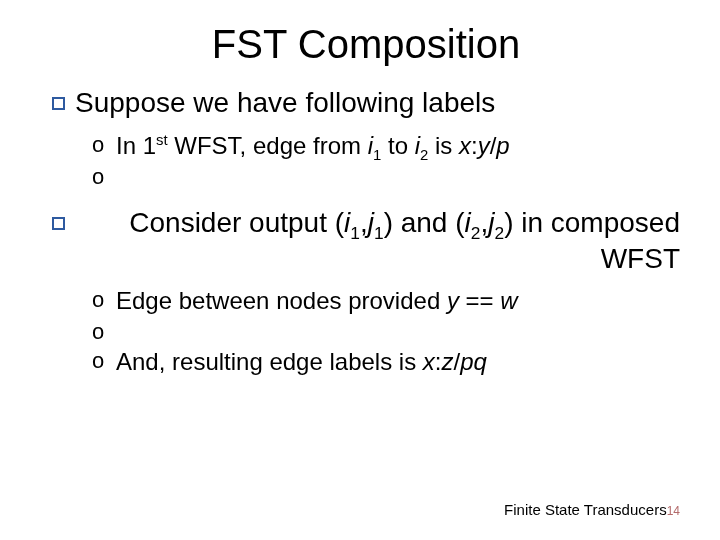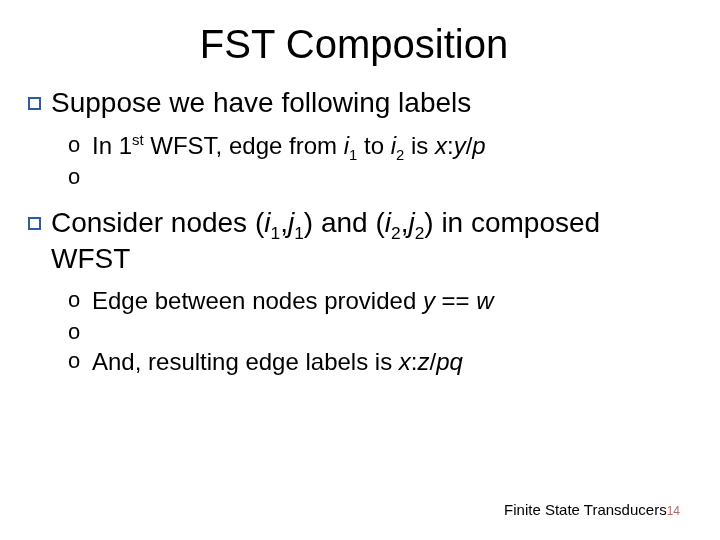--- a/index.html
+++ b/index.html
@@ -9,21 +9,21 @@
     height: 540px;
     background: #fff;
     font-family: "Comic Sans MS", "Comic Sans", cursive, sans-serif;
     color: #000;
     overflow: hidden;
   }
   .slide {
     box-sizing: border-box;
     width: 720px;
     height: 540px;
-    padding: 18px 40px 20px 28px;
+    padding: 18px 40px 20px 52px;
     position: relative;
   }
   .title {
     font-size: 40px;
     text-align: center;
     margin: 4px 0 18px 0;
     font-weight: normal;
   }
   .top-bullets {
     margin: 0 0 10px 0;
@@ -34,20 +34,21 @@
     padding: 0;
   }
   .row {
     display: flex;
     align-items: flex-start;
     line-height: 1.28;
   }
   .top-row {
     font-size: 28px;
     margin: 6px 0 2px 0;
+    text-align: right;
   }
   .sub-row {
     font-size: 24px;
     margin: 1px 0 1px 40px;
   }
   .square {
     display: inline-block;
     width: 13px;
     height: 13px;
     border: 2px solid #2e5aa0;
@@ -114,21 +115,21 @@
     </div>
     <div class="row sub-row">
       <span class="marker">o</span>
     </div>
   </div>
 
   <div class="top-bullets">
     <div class="row top-row">
       <span class="square"></span>
       <span class="content">
-        <span>Consider nodes (</span><span class="ital">i</span><sub>1</sub><span>,</span><span class="ital">j</span><sub>1</sub><span>) and (</span><span class="ital">i</span><sub>2</sub><span>,</span><span class="ital">j</span><sub>2</sub><span>) in composed WFST</span>
+        <span>Consider output (</span><span class="ital">i</span><sub>1</sub><span>,</span><span class="ital">j</span><sub>1</sub><span>) and (</span><span class="ital">i</span><sub>2</sub><span>,</span><span class="ital">j</span><sub>2</sub><span>) in composed WFST</span>
       </span>
     </div>
   </div>
   <div class="sub-bullets">
     <div class="row sub-row">
       <span class="marker">o</span>
       <span class="content">
         <span>Edge between nodes provided </span><span class="ital">y</span><span> == </span><span class="ital">w</span>
       </span>
     </div>

